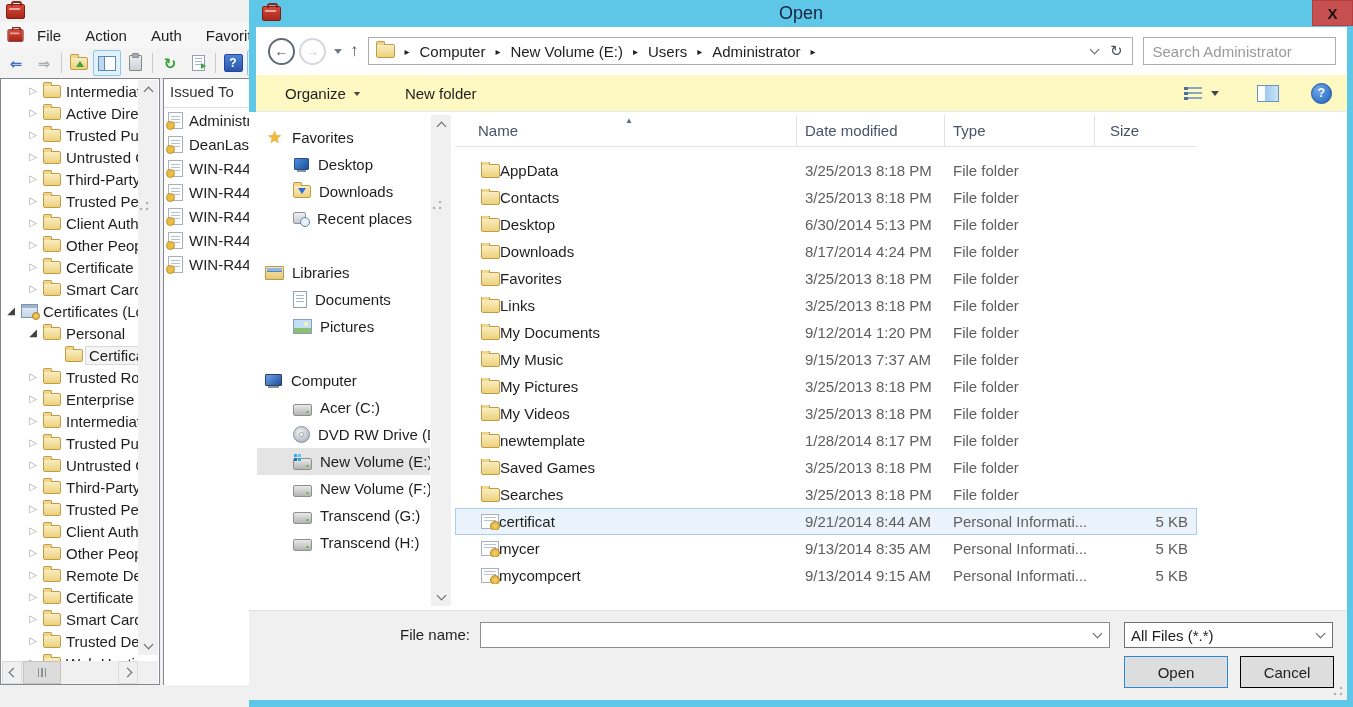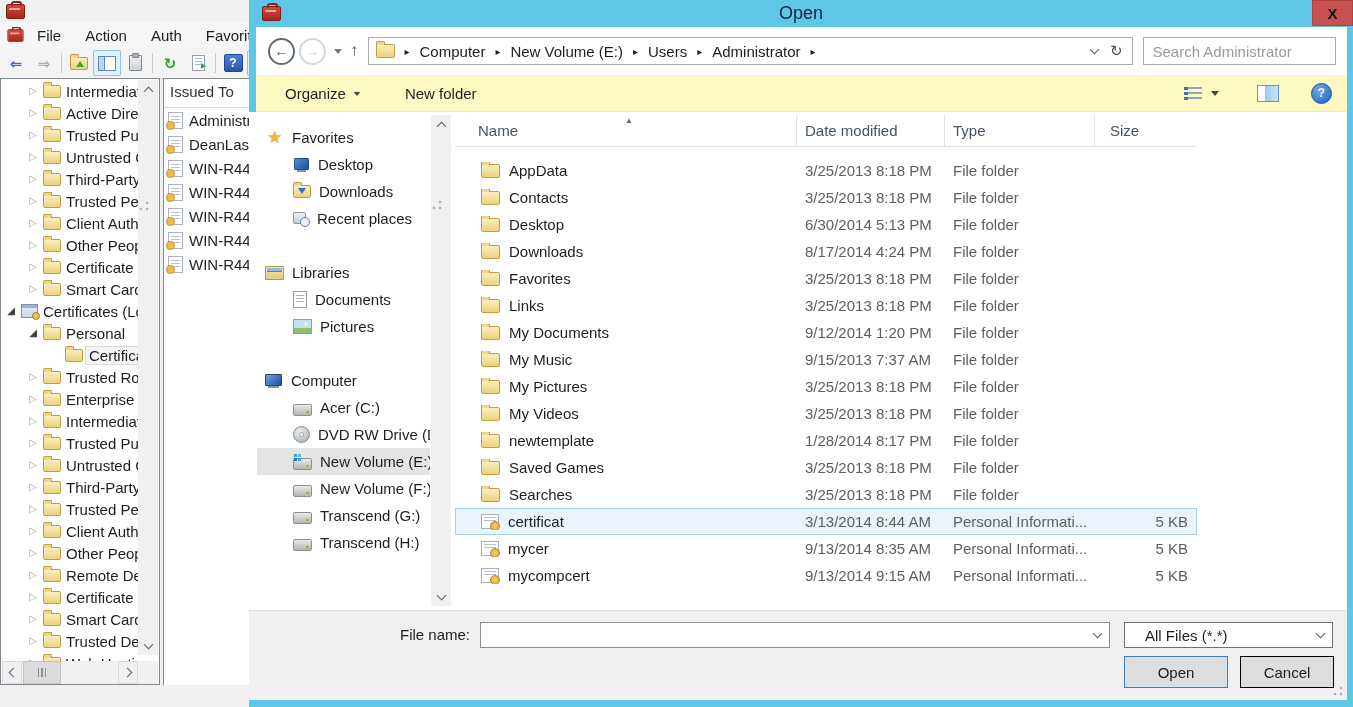--- a/index.html
+++ b/index.html
@@ -155,31 +155,31 @@
   .navsb{left:182px;top:3px;width:20px;height:491px;}
   .filelist{position:absolute;left:206px;top:0;width:948px;height:498px;}
   .fh{display:flex;height:31px;align-items:center;border-bottom:1px solid #E2E2E2;width:742px;margin-top:3px;position:relative;color:#44546A;}
   .fh .hc{height:100%;display:flex;align-items:center;box-sizing:border-box;border-right:1px solid #E2E2E2;}
   .hc.c1{width:342px;padding-left:23px;} .hc.c2{width:148px;padding-left:8px;} .hc.c3{width:150px;padding-left:8px;} .hc.c4{width:102px;padding-left:15px;border-right:none;}
   .sortasc{position:absolute;left:170px;top:1px;font-size:8px;color:#596B7E;}
   .frows{margin-top:10px;}
   .frow{display:flex;height:27px;align-items:center;width:742px;}
   .frow.fsel{background:#EAF3FC;box-shadow:inset 0 0 0 1px #A9CFF0;}
   .fc{box-sizing:border-box;white-space:nowrap;overflow:hidden;}
-  .fc.name{width:342px;display:flex;align-items:center;gap:9px;padding-left:26px;color:#1E1E1E;}
+  .fc.name{width:342px;display:flex;align-items:center;padding-left:26px;color:#1E1E1E;}
   .fc.date{width:148px;padding-left:8px;color:#5E5E5E;}
   .fc.type{width:150px;padding-left:8px;color:#5E5E5E;}
   .fc.size{width:102px;padding-right:9px;text-align:right;color:#5E5E5E;}
   .footer{position:absolute;left:0;top:610px;width:1104px;height:90px;background:#F0F0F0;border-top:1px solid #DFDFDF;box-sizing:border-box;}
   .fn-label{position:absolute;right:883px;top:15px;}
   .fn-input{position:absolute;left:231px;top:11px;width:630px;height:26px;border:1px solid #8C8C8C;box-sizing:border-box;background:#FFF;display:flex;align-items:center;}
   .fn-input input{border:none;outline:none;flex:1;font:15px "Liberation Sans",sans-serif;padding:0 6px;background:transparent;}
   .fn-input .chev{margin-right:8px;}
   .ft-combo{position:absolute;left:875px;top:11px;width:209px;height:26px;border:1px solid #707070;box-sizing:border-box;background:#FFF;display:flex;align-items:center;}
-  .ft-combo .lbl{padding-left:20px;flex:1;white-space:nowrap;overflow:hidden;}
+  .ft-combo .lbl{padding-left:6px;flex:1;white-space:nowrap;overflow:hidden;}
   .ft-combo .chev{margin-right:8px;}
   .btn{position:absolute;top:45px;height:32px;background:#DDDDDD;border:1px solid #000000;box-sizing:border-box;
       display:flex;align-items:center;justify-content:center;font-size:15px;color:#1E1E1E;}
   .btn.default{border:1px solid #3B82C4;box-shadow:inset 0 0 0 1px #CDE6F7;}
   .btn-open{left:875px;width:104px;}
   .btn-cancel{left:991px;width:94px;}
   .grip{position:absolute;right:10px;bottom:11px;width:10px;height:10px;z-index:6;
       background:
         radial-gradient(circle at 8px 2px,#AFAFAF 1.4px,transparent 1.6px),
         radial-gradient(circle at 8px 8px,#AFAFAF 1.4px,transparent 1.6px),
@@ -680,21 +680,21 @@
               </span>
               <span class="fc date">3/25/2013 8:18 PM</span>
               <span class="fc type">File folder</span>
               <span class="fc size"></span>
             </div>
             <div class="frow fsel">
               <span class="fc name">
                 <span class="ic-certfile"></span>
                 <span>certificat</span>
               </span>
-              <span class="fc date">3/13/2014 8:44 AM</span>
+              <span class="fc date">9/21/2014 8:44 AM</span>
               <span class="fc type">Personal Informati...</span>
               <span class="fc size">5 KB</span>
             </div>
             <div class="frow">
               <span class="fc name">
                 <span class="ic-certfile"></span>
                 <span>mycer</span>
               </span>
               <span class="fc date">9/13/2014 8:35 AM</span>
               <span class="fc type">Personal Informati...</span>

